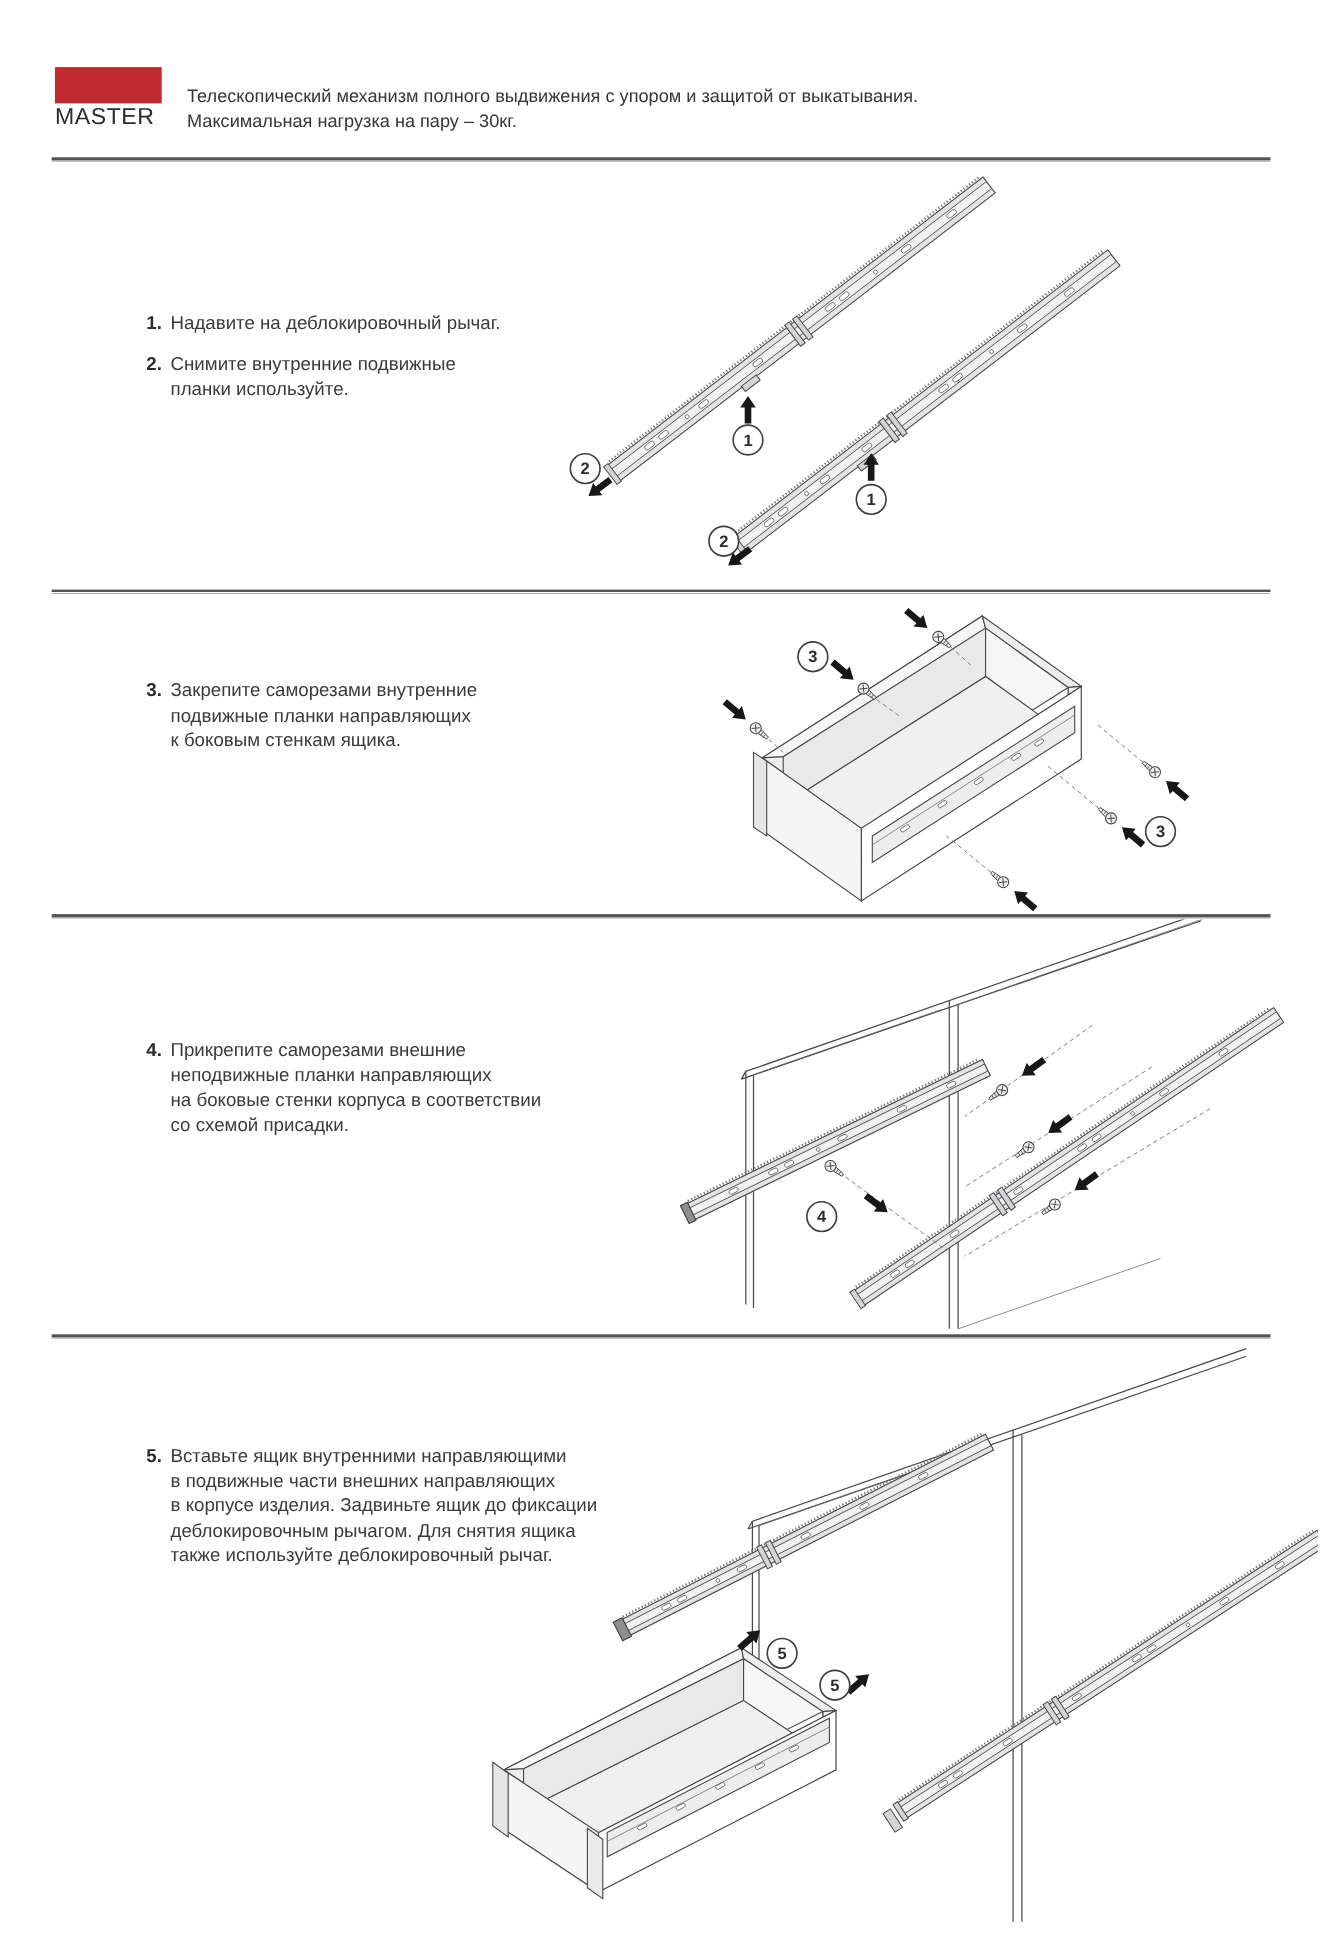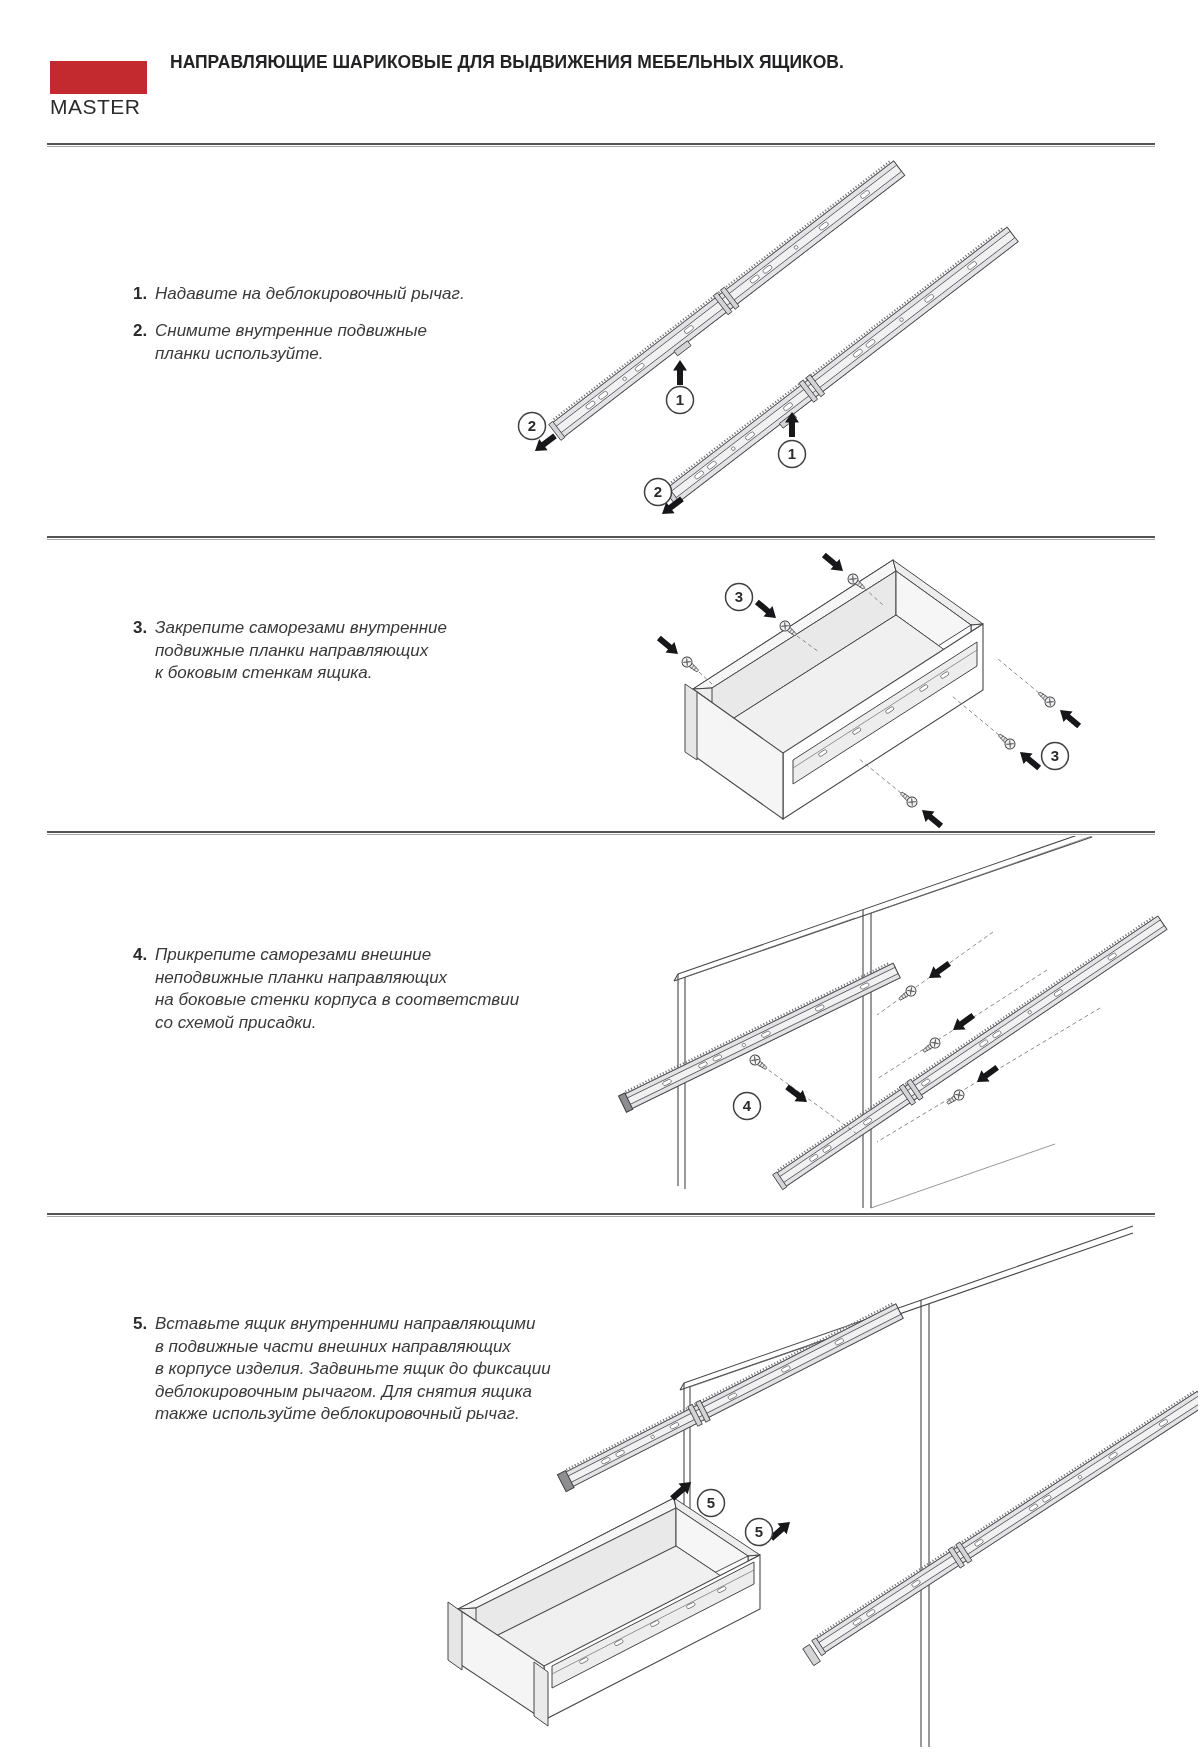--- a/index.html
+++ b/index.html
@@ -6,21 +6,21 @@
   .page{position:relative;width:1200px;height:1760px;background:#ffffff;overflow:hidden;
         font-family:"Liberation Sans",sans-serif;color:#3a3a3c;}
   .logo-bar{position:absolute;left:50px;top:61px;width:97px;height:33px;background:#c22a30;}
   .brand{position:absolute;left:50px;top:95px;font-size:21px;font-weight:normal;color:#2b2b2d;letter-spacing:.5px;}
   .title{position:absolute;left:170px;top:52px;font-size:17.5px;font-weight:bold;color:#232325;}
   .subtitle{position:absolute;left:170px;top:77px;font-size:16.5px;line-height:22px;color:#353537;white-space:pre-line;}
   .divider{position:absolute;left:47px;width:1108px;height:4px;
            background:linear-gradient(#545456 0 2.4px,#ffffff 2.4px 2.9px,#a9a9ab 2.9px 4px);}
   .step{position:absolute;display:flex;font-size:17px;line-height:22.5px;}
   .step .num{font-weight:bold;color:#2b2b2d;width:22px;flex:0 0 22px;}
-  .step .txt{white-space:pre-line;color:#3a3a3c;font-style:italic;}
+  .step .txt{white-space:pre-line;color:#3a3a3c;}
   svg{position:absolute;}
   .s{stroke:#47474a;stroke-width:1.1;fill:none;}
   .sthin{stroke:#6b6b6e;stroke-width:.7;fill:none;}
   .f0{fill:#ffffff;stroke:#47474a;stroke-width:1.1;}
   .f1{fill:#f1f1f2;stroke:#47474a;stroke-width:1.1;}
   .f2{fill:#e3e3e5;stroke:#47474a;stroke-width:.75;}
   .f3{fill:#d4d4d6;stroke:#47474a;stroke-width:.9;}
   .f4{fill:#f6f6f7;stroke:#47474a;stroke-width:1;}
   .f5{fill:#ededee;stroke:#47474a;stroke-width:1;}
   .dark{fill:#8e8e91;stroke:#3e3e40;stroke-width:1;}
@@ -44,21 +44,22 @@
         <line x1="-2.6" y1="2.6" x2="2.6" y2="-2.6" stroke="#47474a" stroke-width=".9"></line>
         <path d="M5 -2.2 L14 -1.2 L14 1.2 L5 2.2 Z" fill="#e7e7e8" stroke="#47474a" stroke-width=".8"></path>
         <line x1="7.5" y1="-2.4" x2="7.5" y2="2.4" stroke="#47474a" stroke-width=".7"></line>
         <line x1="10.5" y1="-2.1" x2="10.5" y2="2.1" stroke="#47474a" stroke-width=".7"></line>
       </g>
     </defs>
   </svg>
 
   <div class="logo-bar"></div>
   <div class="brand">MASTER</div>
-  <div class="title">НАПРАВЛЯЮЩИЕ ШАРИКОВЫЕ ДЛЯ ВЫДВИЖЕНИЯ МЕБЕЛЬНЫХ ЯЩИКОВ.</div>
+  <div class="subtitle">Телескопический механизм полного выдвижения с упором и защитой от выкатывания.
+Максимальная нагрузка на пару – 30кг.</div>
 
   <div class="divider" style="top:143px"></div>
 
   <div class="step" style="left:133px;top:283px">
     <span class="num">1.</span>
     <span class="txt">Надавите на деблокировочный рычаг.</span>
   </div>
   <div class="step" style="left:133px;top:320px">
     <span class="num">2.</span>
     <span class="txt">Снимите внутренние подвижные

